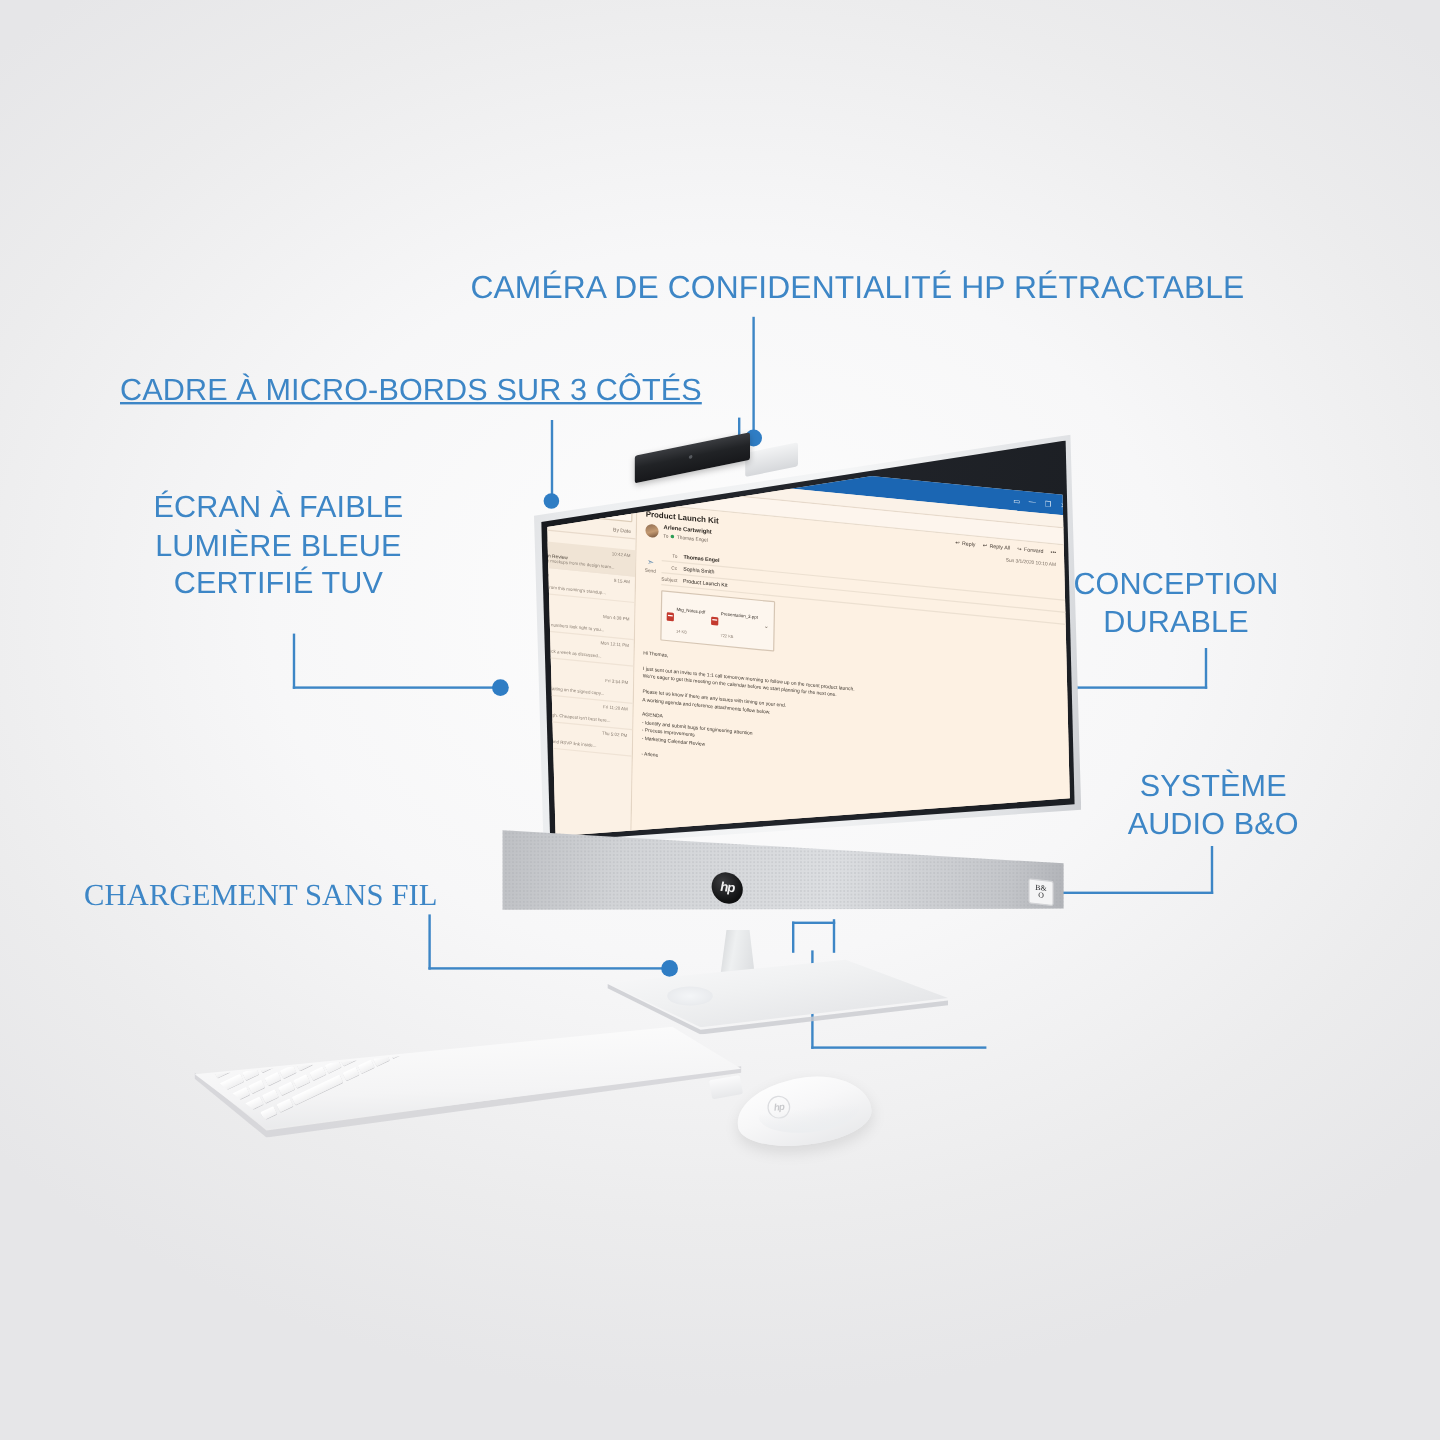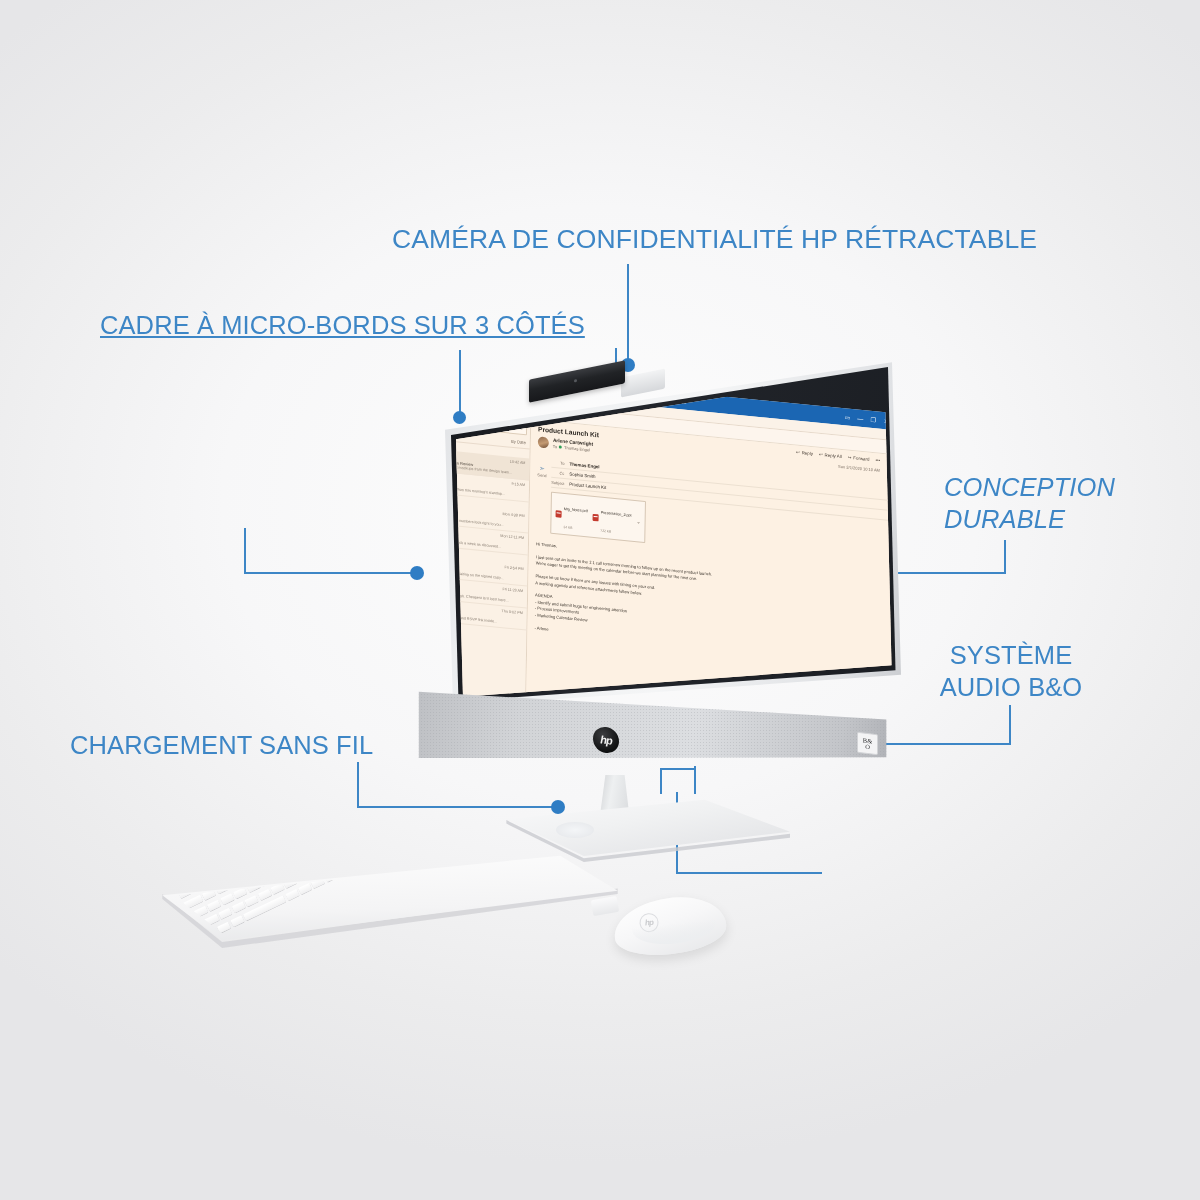--- a/index.html
+++ b/index.html
@@ -14,23 +14,23 @@
   
   .callout{
     position:absolute;color:#3d86c6;
     font-family:"Liberation Sans",sans-serif;
     font-weight:400;letter-spacing:.1px;line-height:1.24;
     text-transform:uppercase;white-space:pre-line;
   }
   .c-top      {left:392px;top:223px;font-size:26.5px;}
   .c-bezel    {left:100px;top:310px;font-size:25.5px;text-decoration:underline;}
   .c-bluelight{left:120px;top:408px;font-size:25.5px;text-align:center;width:224px;}
-  .c-design   {left:944px;top:472px;font-size:25.5px;width:176px;font-style:italic;}
+  .c-design   {left:892px;top:472px;font-size:25.5px;text-align:center;width:176px;}
   .c-audio    {left:932px;top:640px;font-size:25.5px;text-align:center;width:158px;}
-  .c-charging {left:70px;top:730px;font-size:25.5px;}
+  .c-charging {left:70px;top:730px;font-size:25.5px;font-family:Liberation Serif, serif;}
   .c-hdmi     {left:834px;top:840px;font-size:25.5px;}
 
   
   .line{position:absolute;background:#3d86c6;}
   .dot{position:absolute;border-radius:50%;background:#2f7dc4;}
 
   
   .monitor{
     position:absolute;left:405px;top:358px;width:500px;height:420px;
     transform-origin:top left;
@@ -296,20 +296,23 @@
     border-radius:2px;transform:rotate(-10deg);
   }
 </style>
 </head>
 <body>
 
 <div class="stage">
 
   <div class="callout c-top">CAMÉRA DE CONFIDENTIALITÉ HP RÉTRACTABLE</div>
   <div class="callout c-bezel">CADRE À MICRO-BORDS SUR 3 CÔTÉS</div>
+  <div class="callout c-bluelight">ÉCRAN À FAIBLE
+LUMIÈRE BLEUE
+CERTIFIÉ TUV</div>
   <div class="callout c-design">CONCEPTION
 DURABLE</div>
   <div class="callout c-audio">SYSTÈME
 AUDIO B&amp;O</div>
   <div class="callout c-charging">CHARGEMENT SANS FIL</div>
 
   <div class="line" style="left:627px;top:264px;width:2px;height:98px;"></div>
   <div class="dot" style="left:621px;top:358px;width:14px;height:14px;"></div>
 
   <div class="line" style="left:615px;top:348px;width:2px;height:26px;"></div>

